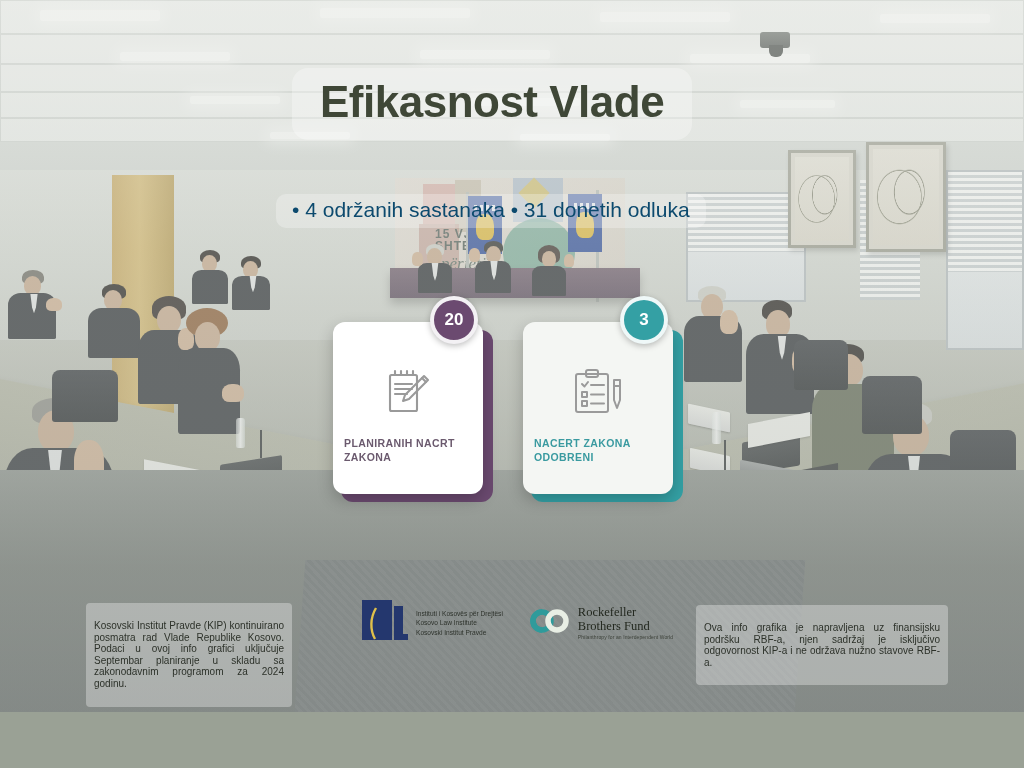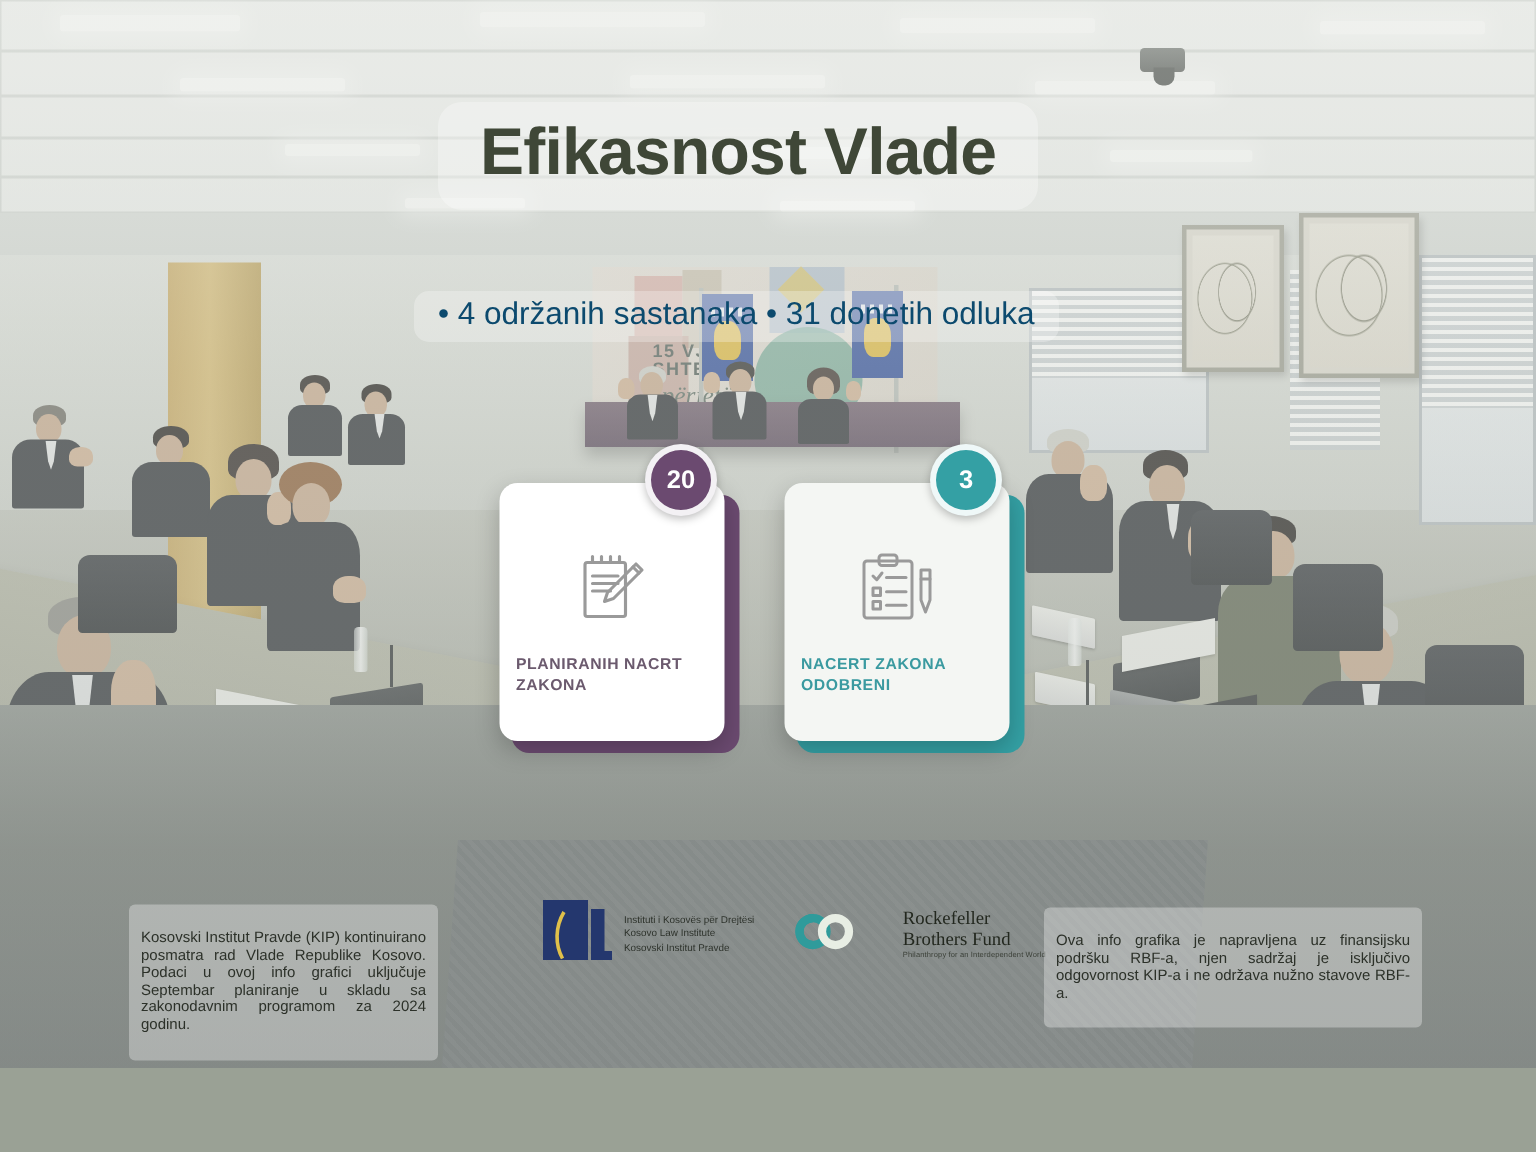--- a/index.html
+++ b/index.html
@@ -325,21 +325,21 @@
   }
   .kli-logo { display: flex; align-items: center; gap: 8px; }
   .kli-mark {
     position: relative; width: 46px; height: 46px;
   }
   .kli-text {
     font-size: 6.6px; line-height: 9.4px; color: #2e332c;
     font-family: "Liberation Sans", sans-serif;
   }
   .rbf-logo { display: flex; align-items: center; gap: 7px; }
-  .rbf-text-block { line-height: 1; margin-left: 24px; }
+  .rbf-text-block { line-height: 1; }
   .rbf-name {
     font-family: "Liberation Serif", serif;
     font-size: 12.5px; line-height: 13.4px; color: #23281f;
   }
   .rbf-tag {
     font-family: "Liberation Sans", sans-serif;
     font-size: 5px; color: #3b4038; margin-top: 2px; letter-spacing: .1px;
   }
 
   .urlbar {

